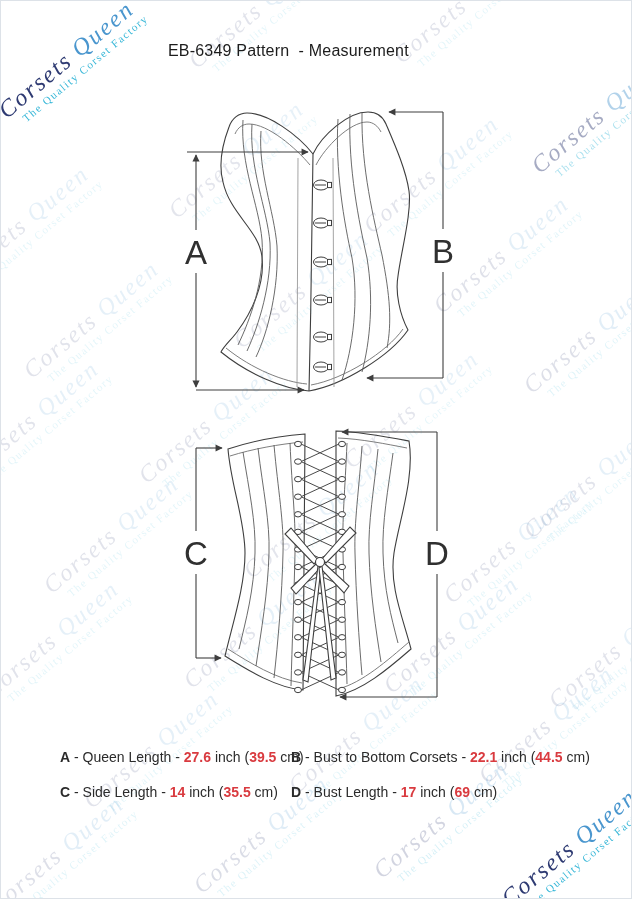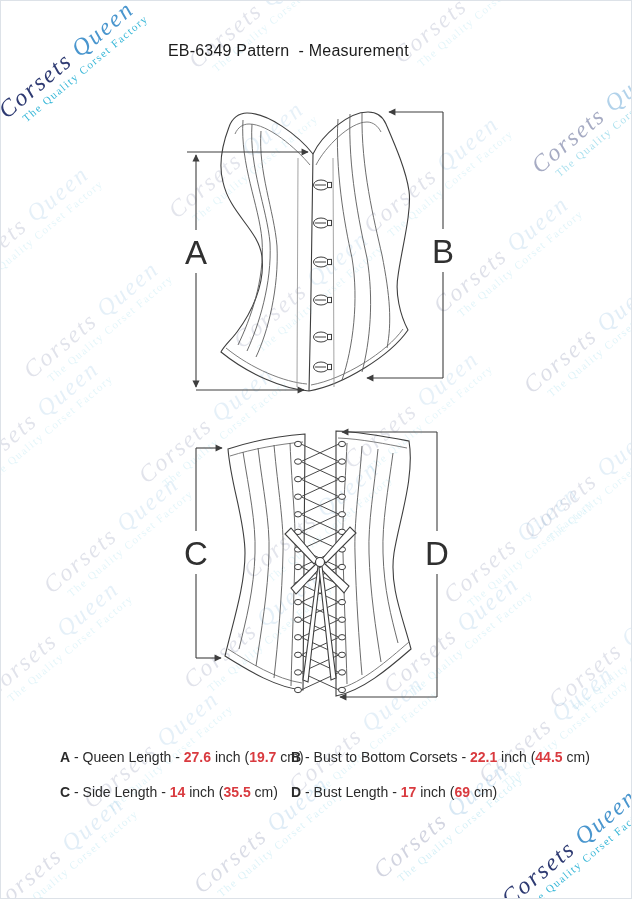--- a/index.html
+++ b/index.html
@@ -352,17 +352,17 @@
   <g stroke="#3e3e3e" stroke-width="1.1" fill="none">
     <line x1="437" y1="432" x2="342" y2="432" marker-end="url(#arw)"></line>
     <line x1="437" y1="432" x2="437" y2="697"></line>
     <line x1="437" y1="697" x2="340" y2="697" marker-end="url(#arw)"></line>
   </g>
   <rect x="421" y="531" width="32" height="43" fill="#ffffff" stroke="none"></rect>
   <text x="437" y="565" font-size="33" fill="#303030" text-anchor="middle">D</text>
 </svg>
 
 <div id="legend">
-    <div class="meas" style="left: 60px; top: 749px;"><b>A</b><span> - Queen Length - </span><span class="num" style="color:#d93a3f">27.6</span><span> inch (</span><span class="num" style="color:#d93a3f">19.7</span><span> cm)</span></div>
+    <div class="meas" style="left: 60px; top: 749px;"><b>A</b><span> - Queen Length - </span><span class="num" style="color:#d93a3f">27.6</span><span> inch (</span><span class="num" style="color:#d93a3f">39.5</span><span> cm)</span></div>
     <div class="meas" style="left: 291px; top: 749px;"><b>B</b><span> - Bust to Bottom Corsets - </span><span class="num" style="color:#d93a3f">22.1</span><span> inch (</span><span class="num" style="color:#d93a3f">44.5</span><span> cm)</span></div>
     <div class="meas" style="left: 60px; top: 784px;"><b>C</b><span> - Side Length - </span><span class="num" style="color:#d93a3f">14</span><span> inch (</span><span class="num" style="color:#d93a3f">35.5</span><span> cm)</span></div>
     <div class="meas" style="left: 291px; top: 784px;"><b>D</b><span> - Bust Length - </span><span class="num" style="color:#d93a3f">17</span><span> inch (</span><span class="num" style="color:#d93a3f">69</span><span> cm)</span></div>
   </div>
 
 </body></html>

